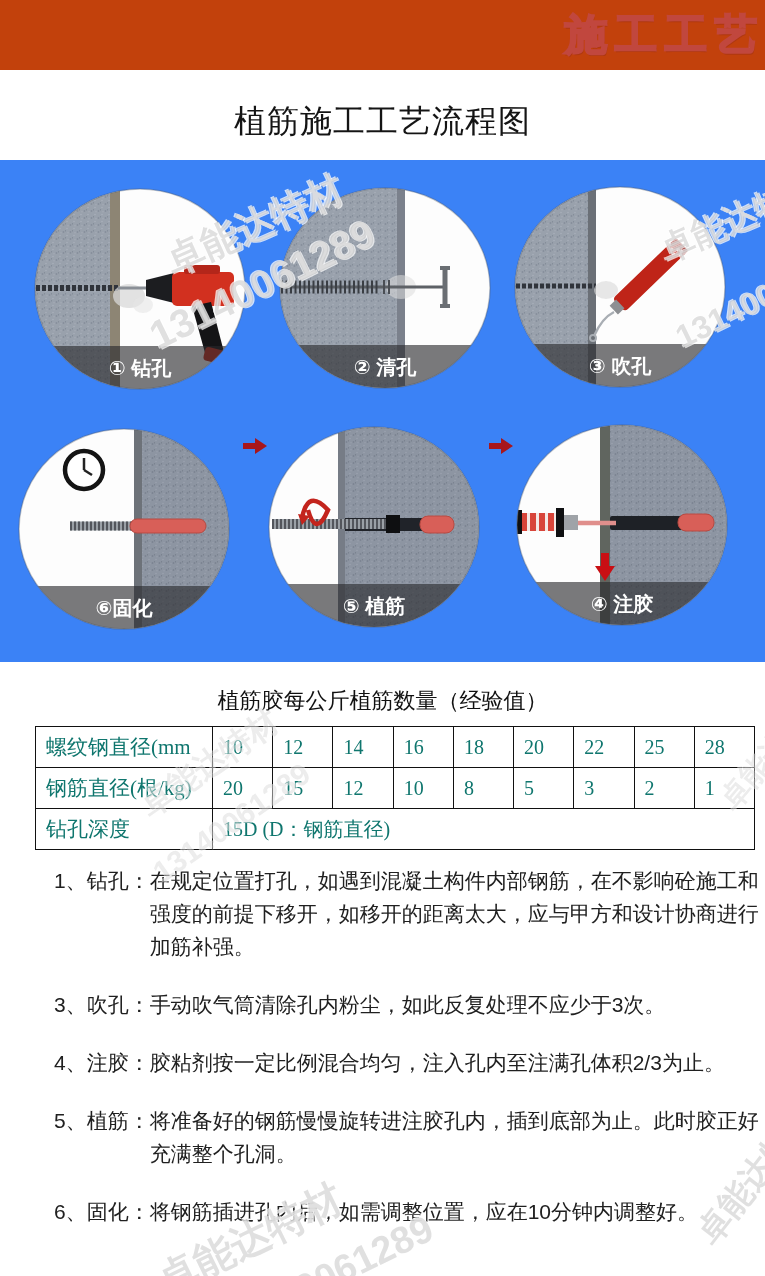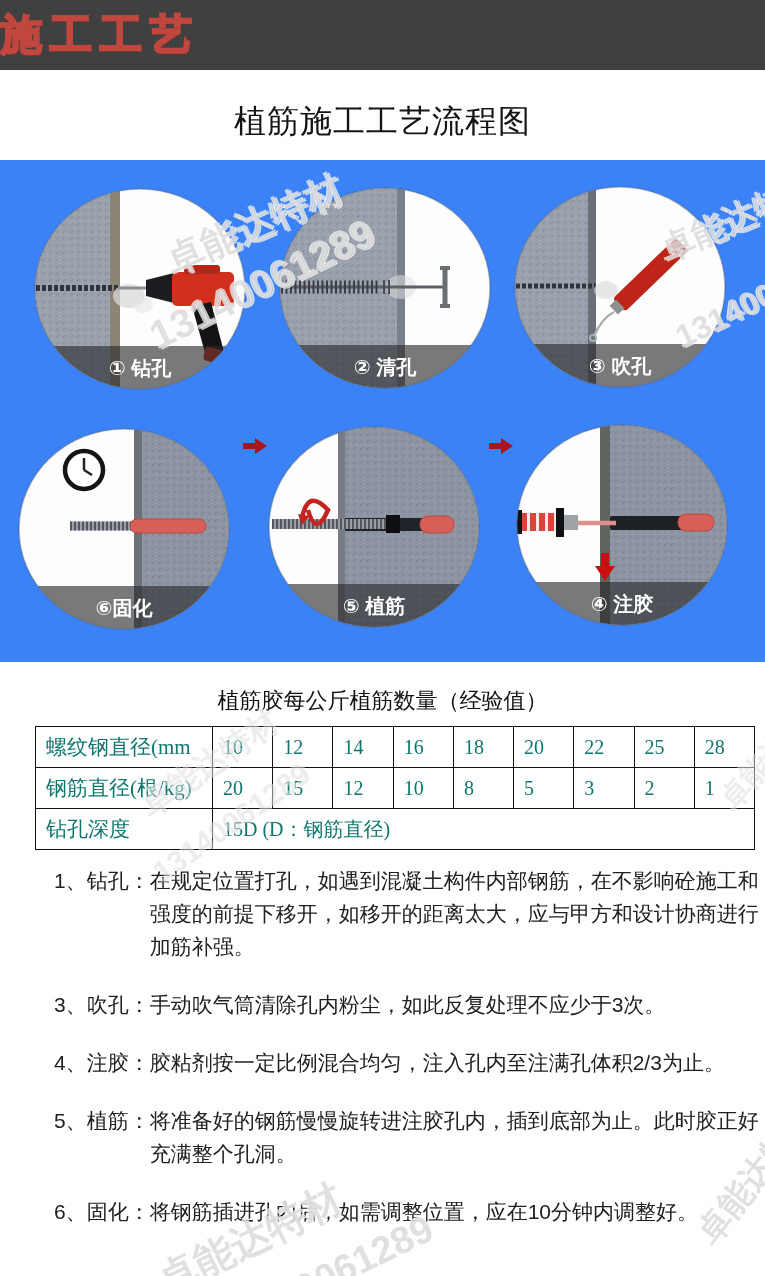--- a/index.html
+++ b/index.html
@@ -5,21 +5,21 @@
   html,body{margin:0;padding:0;background:#ffffff;}
   .page{
     position:relative;width:765px;height:1276px;margin:0 auto;
     background:#ffffff;overflow:hidden;
     font-family:"Liberation Sans","DejaVu Sans",sans-serif;
     color:#1c1c1c;
   }
   
   .banner{
     position:absolute;top:0;left:0;width:765px;height:70px;
-    background:#404040;display:flex;align-items:center;justify-content:flex-start;
+    background:#c2410c;display:flex;align-items:center;justify-content:flex-end;
   }
   .banner-title{
     font-size:42px;font-weight:bold;letter-spacing:8px;
     color:#fdf2e0;
     -webkit-text-stroke:2.2px #c1473e;
     text-shadow:1px 2px 0 rgba(140,40,30,0.35);
   }
   
   .page-title{
     position:absolute;top:100px;left:0;width:765px;text-align:center;

